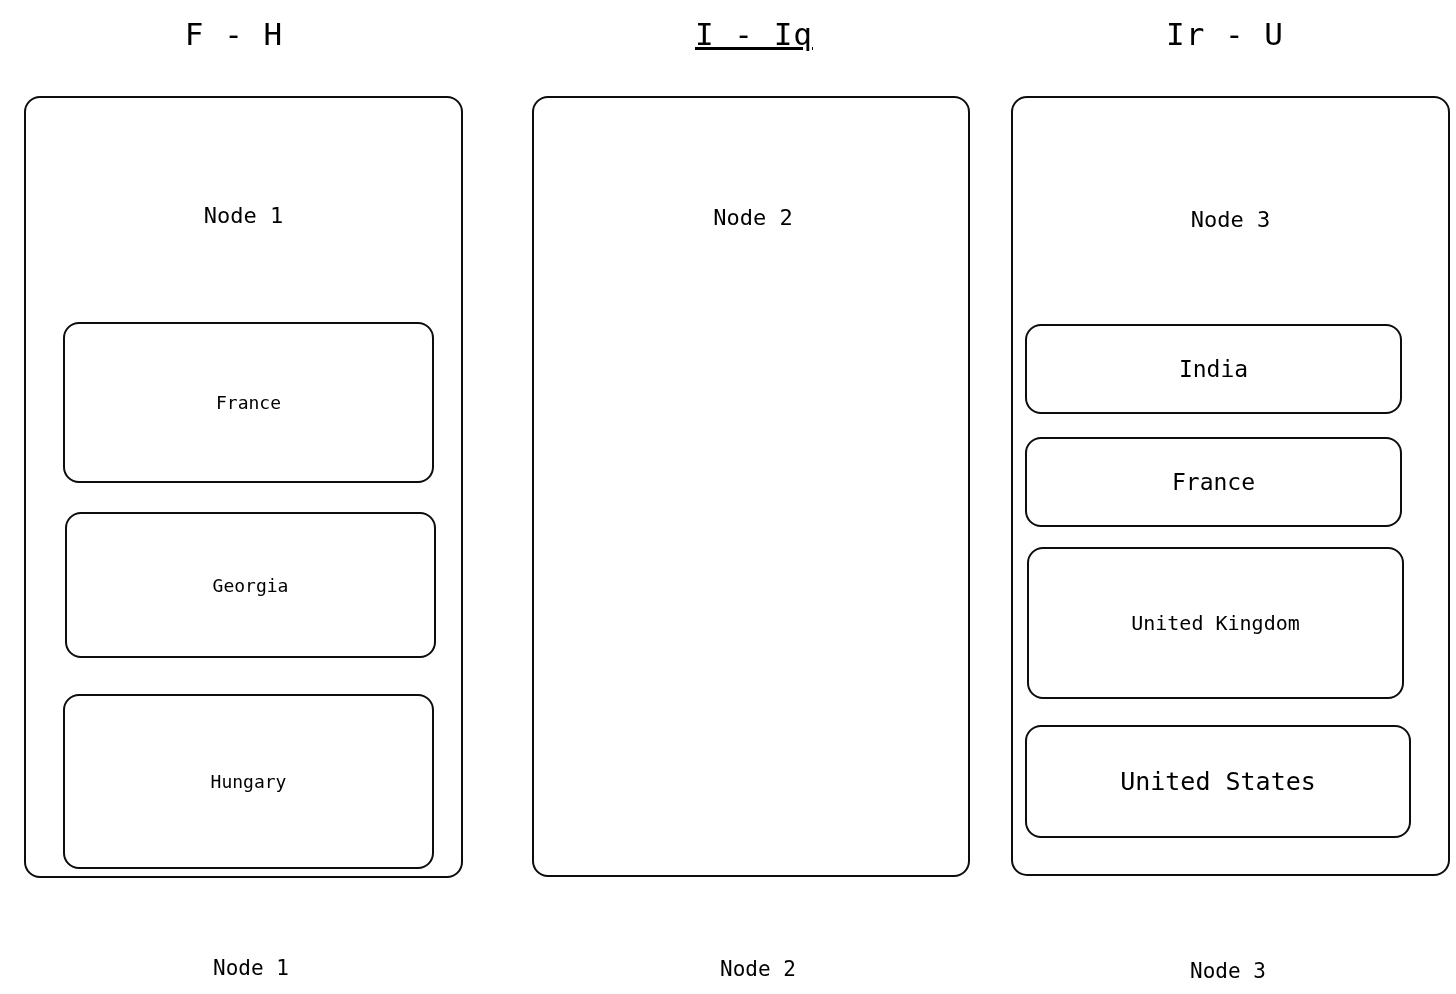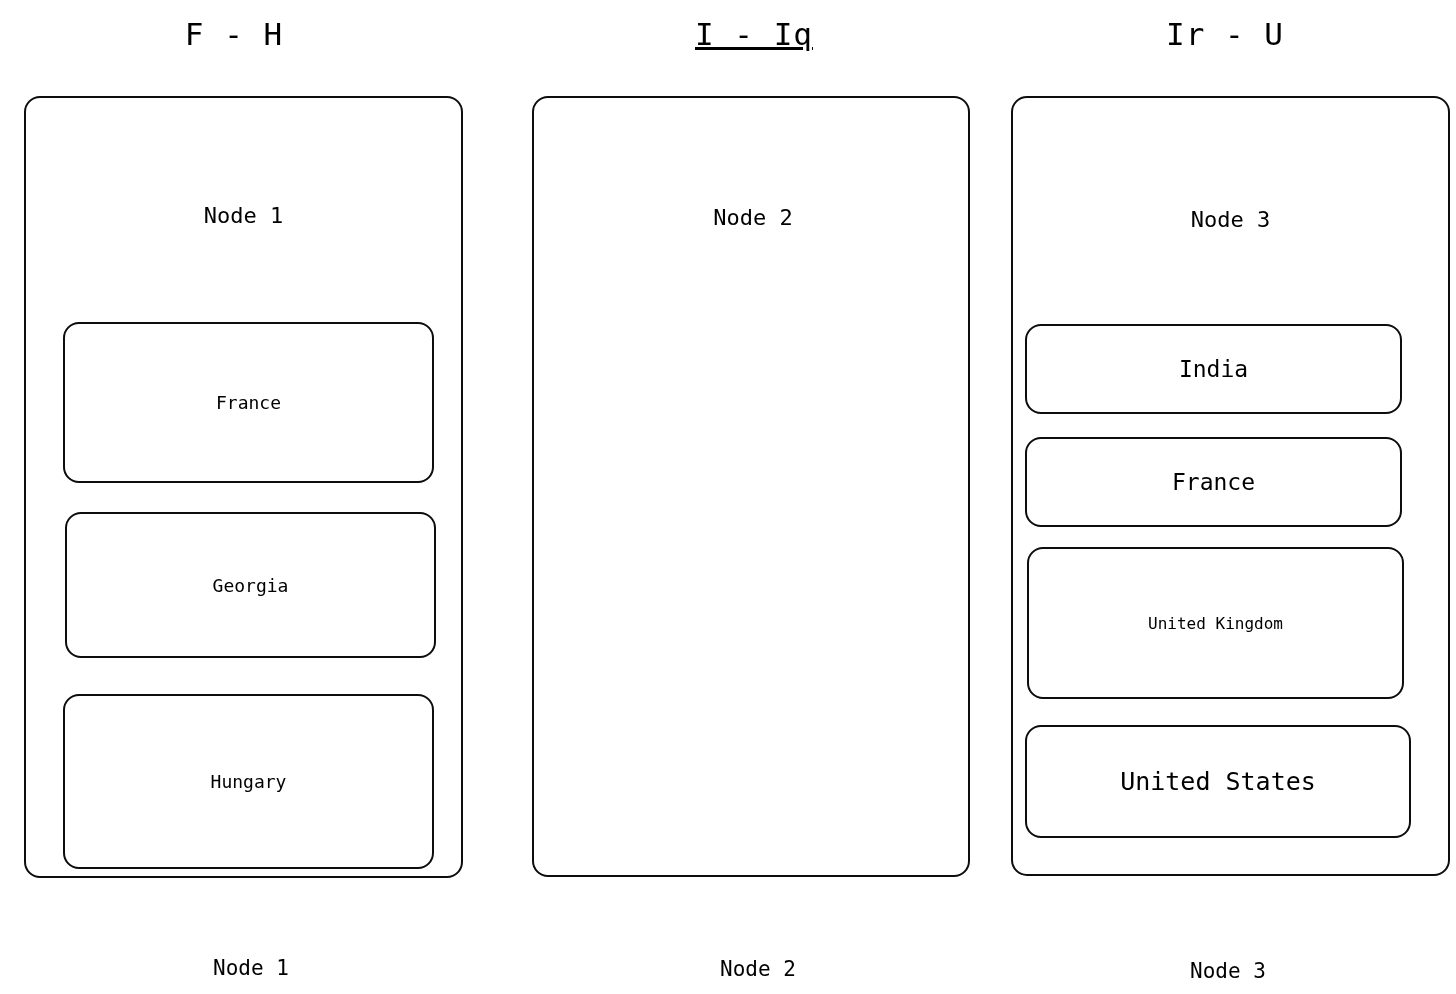--- a/index.html
+++ b/index.html
@@ -114,21 +114,21 @@
   .c2-b1 .key-label,
   .c2-b2 .key-label { font-size: 17px; }
 
   
   .c3-b1 { left: 25px; top: 324px; width: 377px; height: 90px; }
   .c3-b2 { left: 25px; top: 437px; width: 377px; height: 90px; }
   .c3-b3 { left: 27px; top: 547px; width: 377px; height: 152px; }
   .c3-b4 { left: 25px; top: 725px; width: 386px; height: 113px; align-items: center; }
   .c3-b1 .key-label,
   .c3-b2 .key-label { font-size: 23px; }
-  .c3-b3 .key-label { font-size: 16px; text-align: center; }
+  .c3-b3 .key-label { font-size: 20px; text-align: center; }
   .c3-b4 .key-label { font-size: 25px; }
 
   
   .node-caption {
     position: absolute;
     width: 100%;
     text-align: center;
     font-family: "DejaVu Sans Mono", monospace;
     font-size: 21px;
     font-weight: 400;

